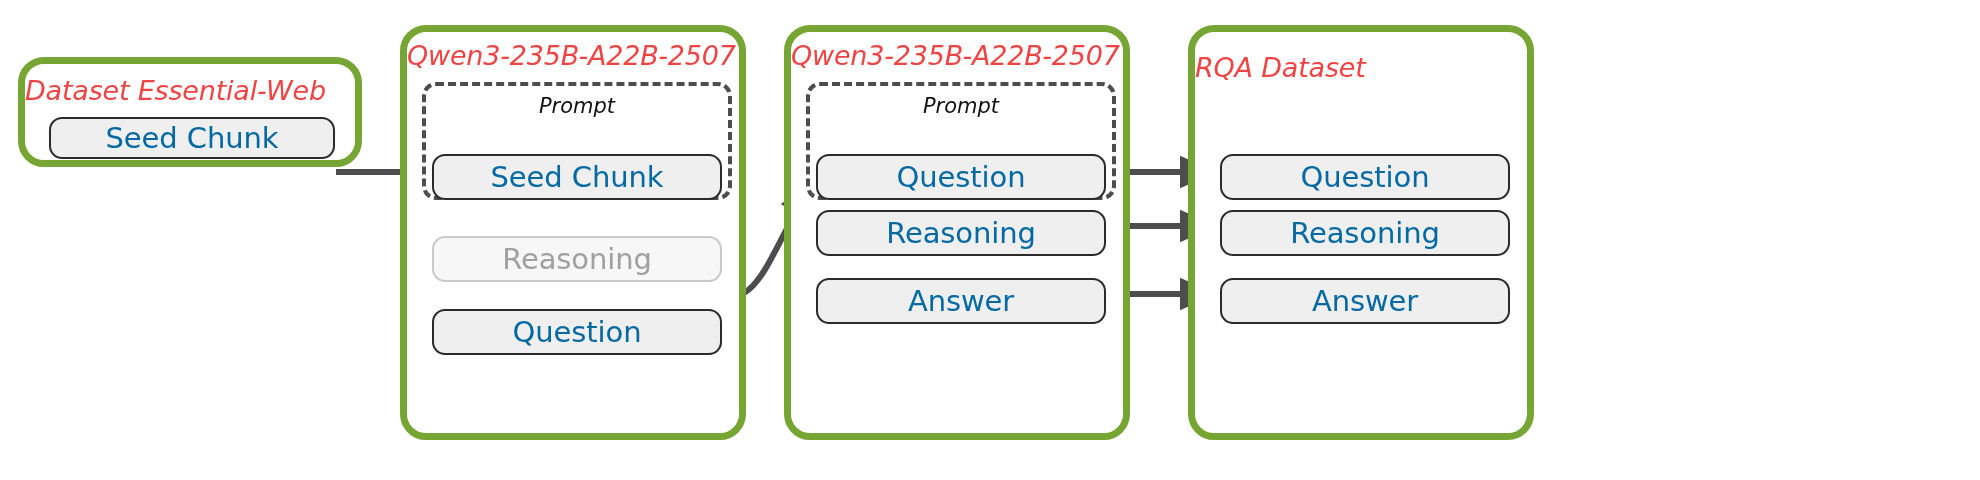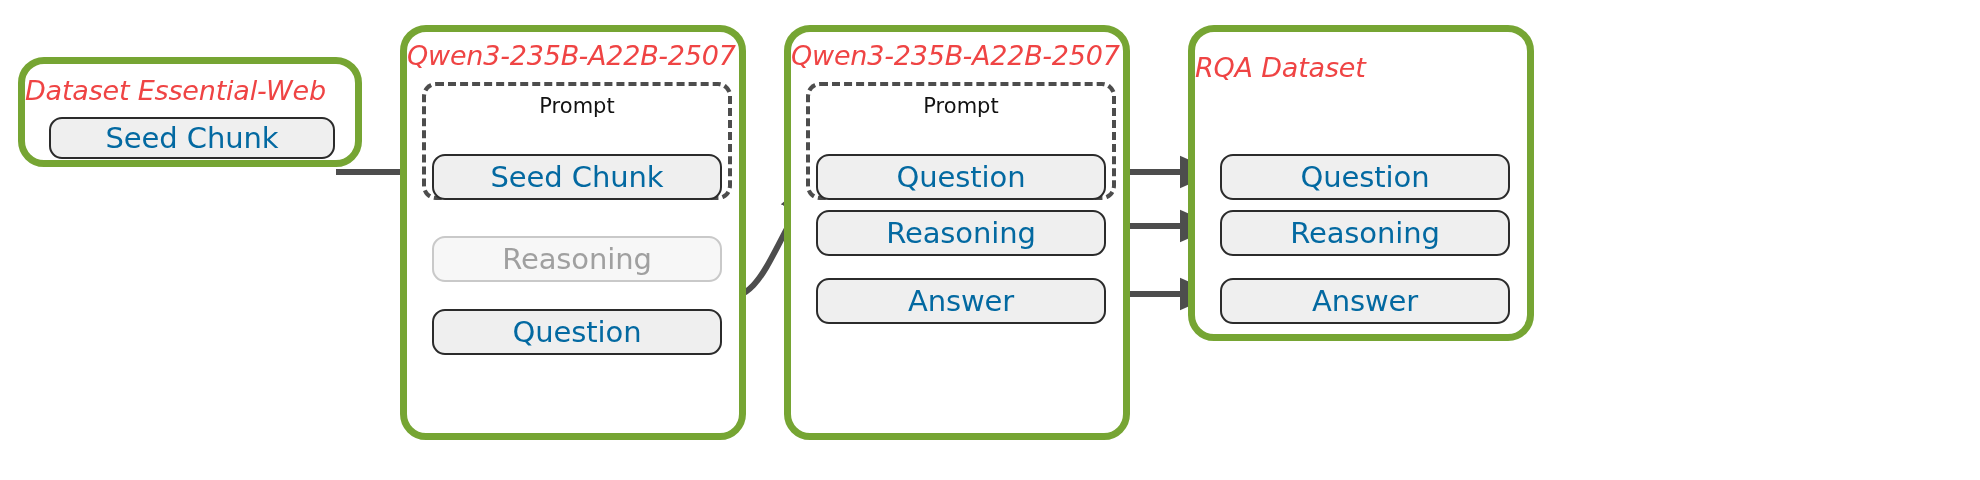--- a/index.html
+++ b/index.html
@@ -46,20 +46,21 @@
     box-sizing: border-box;
     border: 4px dashed #4d4d4d;
     border-radius: 14px;
     background: transparent;
   }
   .dashed-label {
     position: absolute;
     left: 0;
     right: 0;
     text-align: center;
+    font-style: italic;
     font-size: 21px;
     color: #121212;
     white-space: nowrap;
   }
 
   
   .node {
     position: absolute;
     box-sizing: border-box;
     background: #efefef;
@@ -166,21 +167,21 @@
 
     <div class="node" style="left:25px; top:178px; width:290px; height:46px;">
       <span>Reasoning</span>
     </div>
 
     <div class="node" style="left:25px; top:246px; width:290px; height:46px;">
       <span>Answer</span>
     </div>
   </div>
 
-  <div class="panel" style="left:1188px; top:25px; width:346px; height:316px;">
+  <div class="panel" style="left:1188px; top:25px; width:346px; height:415px;">
     <div class="panel-title" style="top:20px;">RQA Dataset</div>
 
     <div class="node" style="left:25px; top:122px; width:290px; height:46px;">
       <span>Question</span>
     </div>
 
     <div class="node" style="left:25px; top:178px; width:290px; height:46px;">
       <span>Reasoning</span>
     </div>
 

